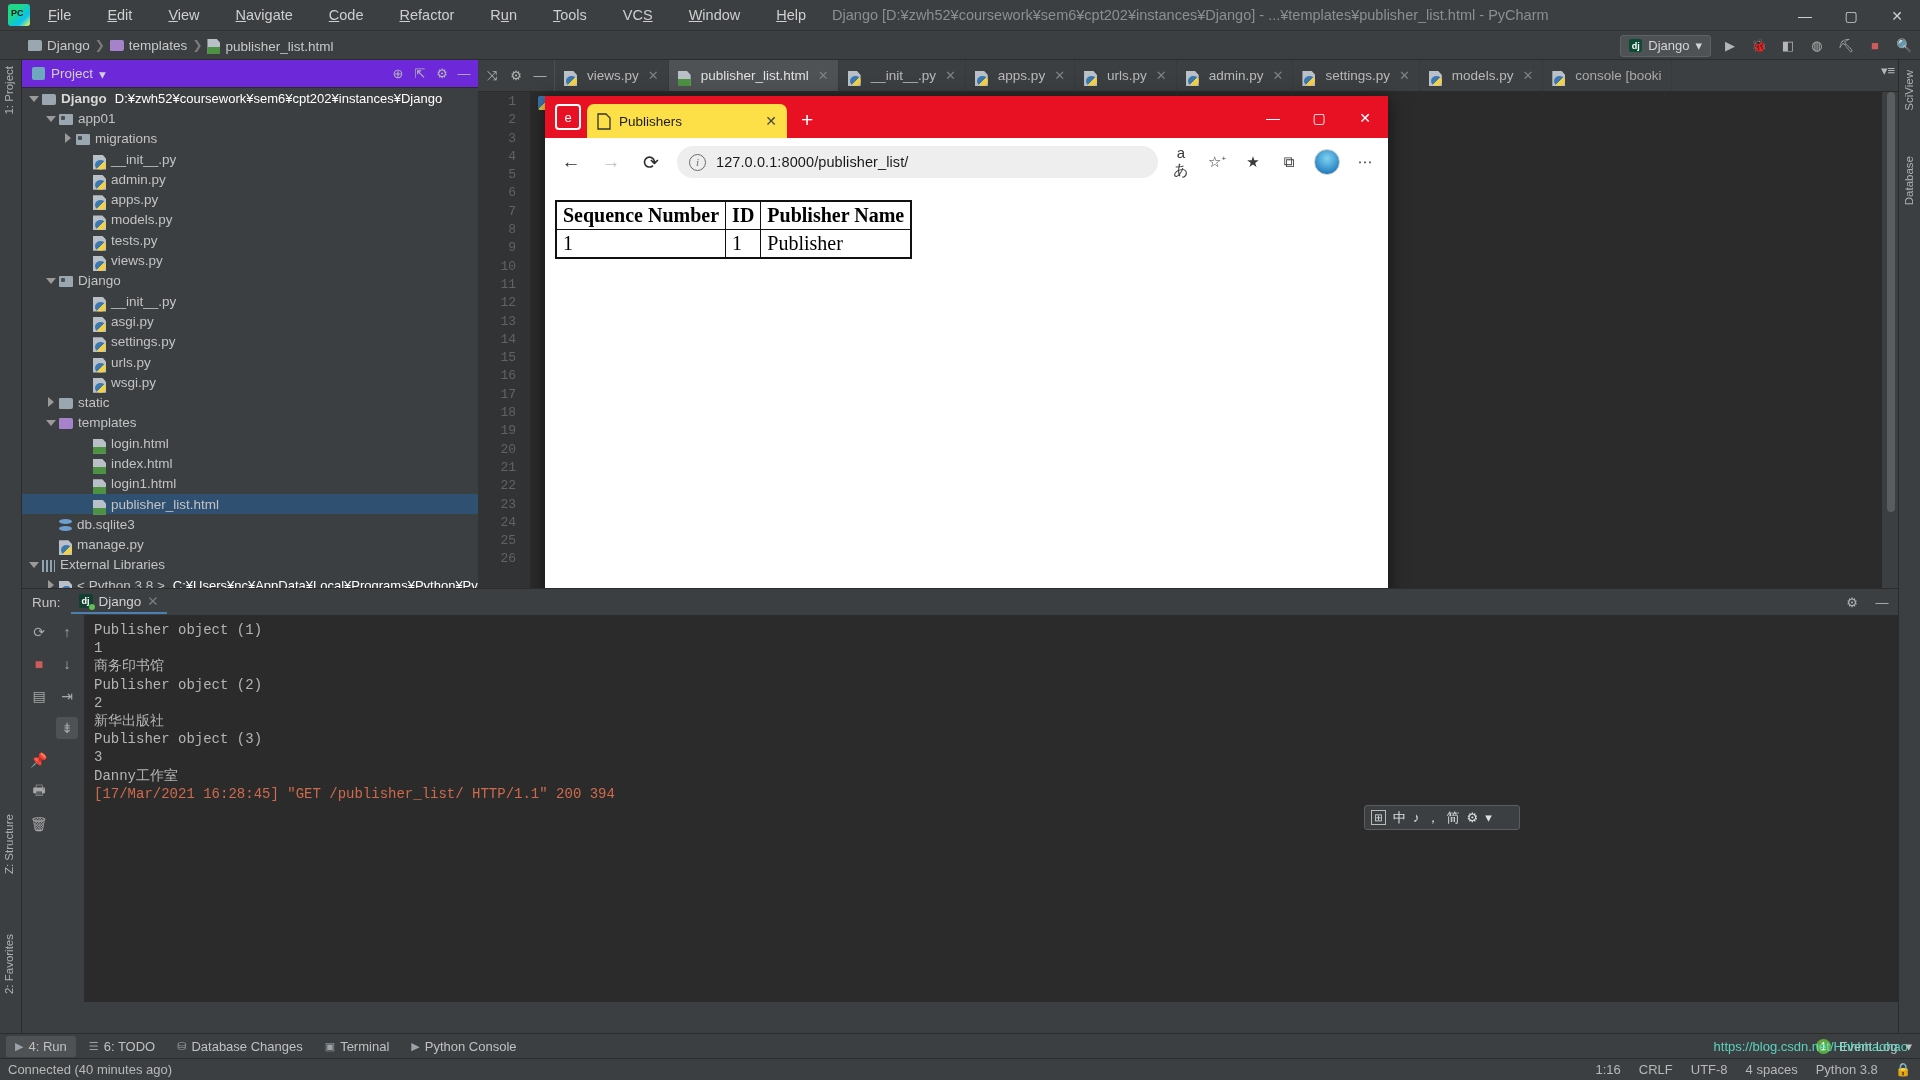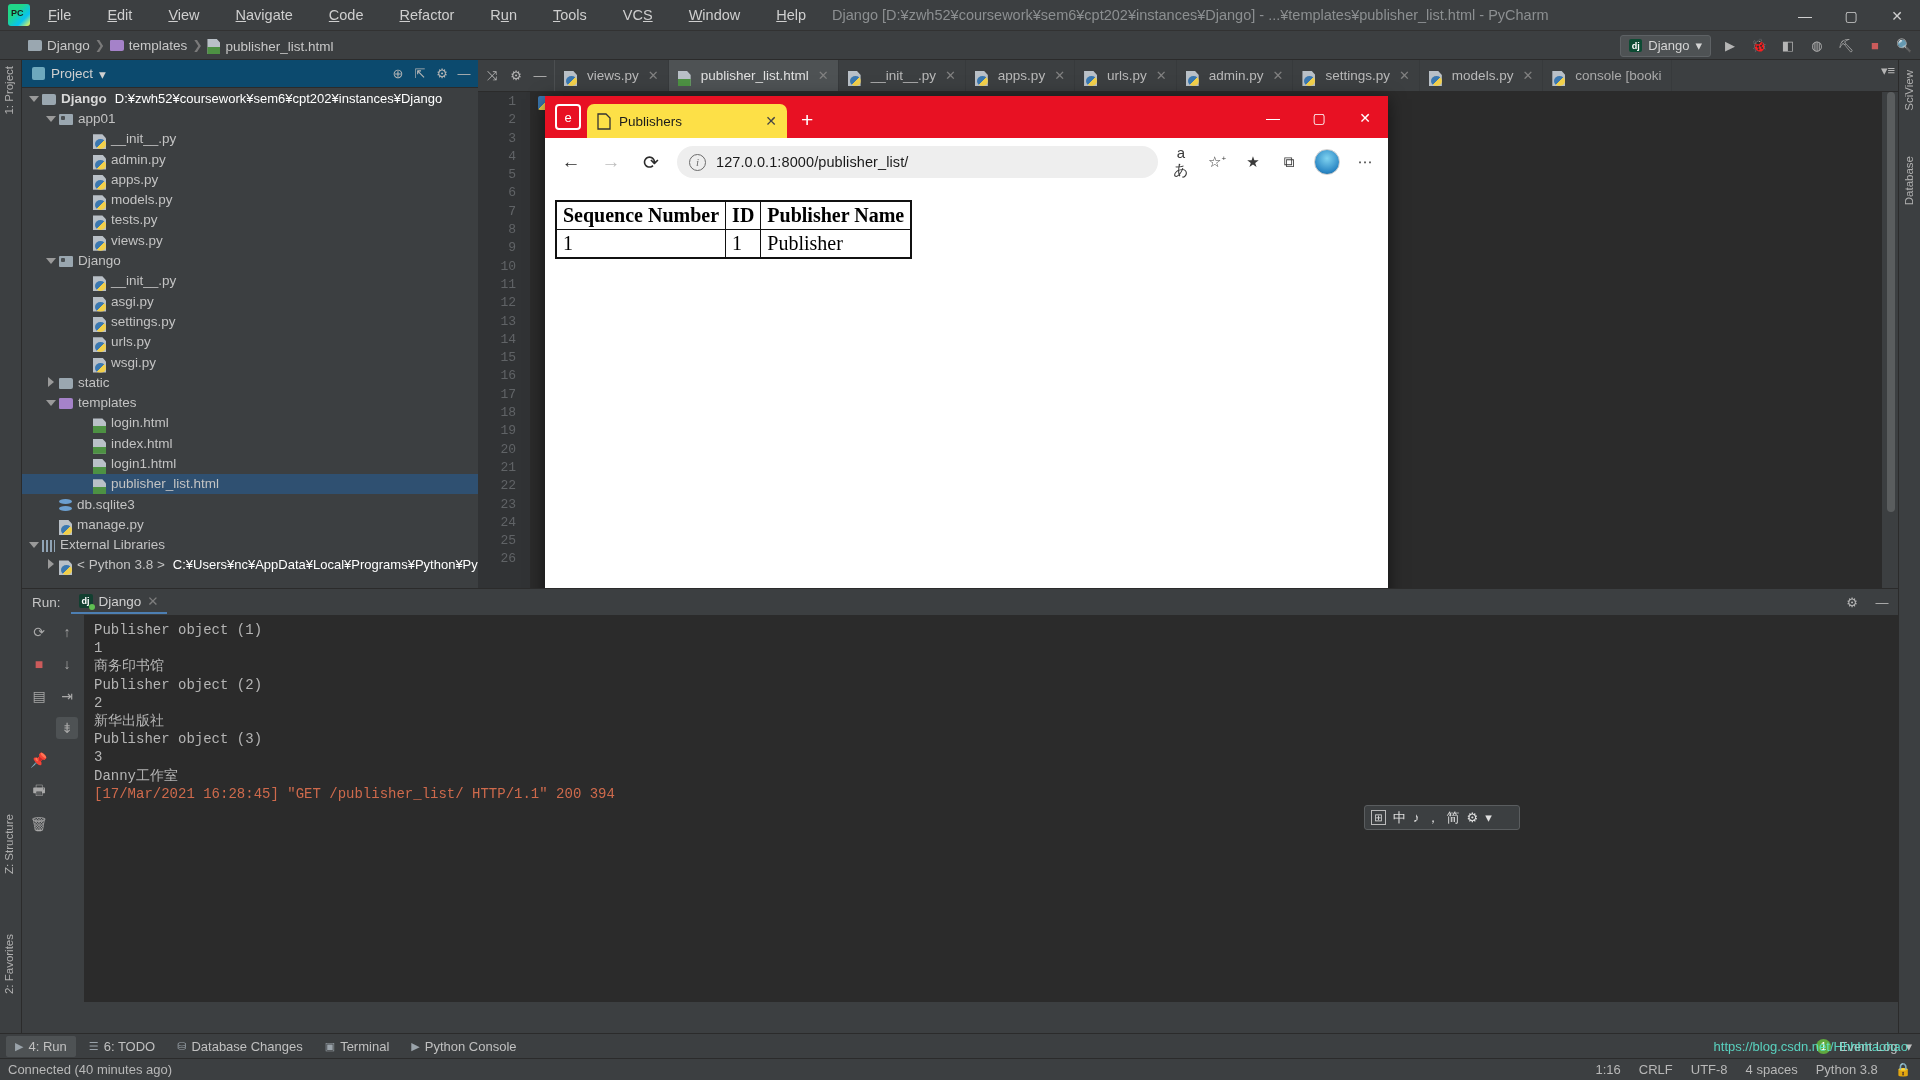--- a/index.html
+++ b/index.html
@@ -104,21 +104,21 @@
     font-size: 11.5px; color: #b0b0b0; padding: 6px 3px; white-space: nowrap;
   }
   .right-strip {
     position: absolute; right: 0; top: 60px; width: 22px; bottom: 40px;
     background: #3c3f41; border-left: 1px solid #2b2b2b;
   }
 
   
   .proj-header {
     position: absolute; left: 22px; top: 60px; width: 456px; height: 28px;
-    background: #0c4a6e; display: flex; align-items: center;
+    background: #6d28d9; display: flex; align-items: center;
     border-bottom: 1px solid #2b2b2b;
   }
   .proj-title { font-size: 13.5px; color: #d0d0d0; display: flex; align-items: center; gap: 6px; }
   .proj-sq { width: 13px; height: 13px; background: #6ea9bd; border-radius: 2px; }
   .proj-header-icons { position: absolute; right: 4px; display: flex; gap: 2px; }
 
   .tree {
     position: absolute; left: 22px; top: 88px; width: 456px; height: 500px;
     background: #3c3f41; overflow: hidden; font-size: 13.5px;
   }
@@ -424,20 +424,26 @@
         <span class="arrow down"></span>
         <span class="folder-ico gray"></span>
         <span class="tname bold">Django</span>
         <span class="tpath">D:¥zwh52¥coursework¥sem6¥cpt202¥instances¥Django</span>
       </div>
       <div class="trow">
         <span style="display:inline-block;width:23px"></span>
         <span class="arrow down"></span>
         <span class="mod-folder"></span>
         <span class="tname">app01</span>
+      </div>
+      <div class="trow">
+        <span style="display:inline-block;width:40px"></span>
+        <span class="arrow right"></span>
+        <span class="mod-folder"></span>
+        <span class="tname">migrations</span>
       </div>
       <div class="trow">
         <span style="display:inline-block;width:57px"></span>
         <span class="arrow"></span>
         <span class="py-ico"></span>
         <span class="tname">__init__.py</span>
       </div>
       <div class="trow">
         <span style="display:inline-block;width:57px"></span>
         <span class="arrow"></span>

